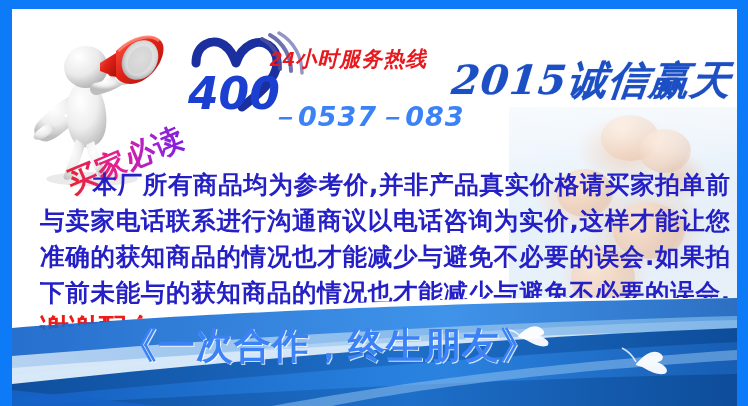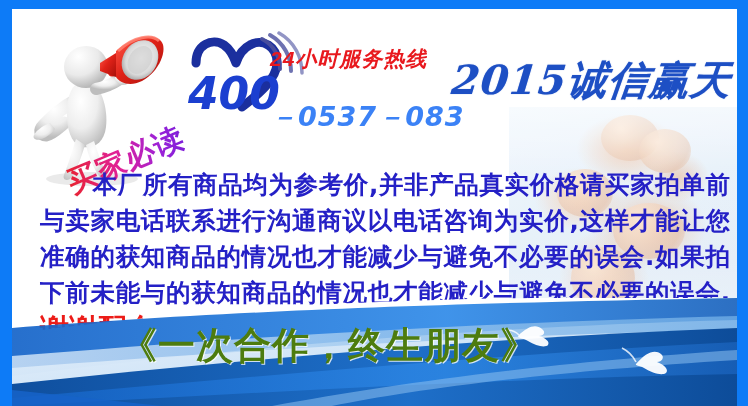--- a/index.html
+++ b/index.html
@@ -104,21 +104,21 @@
   }
 
   
   .waves{position:absolute;left:0;bottom:0;width:725px;height:108px;overflow:hidden;}
 
   
   .bottom-slogan{
     position:absolute;left:108px;top:312px;
     font-family:"DejaVu Sans","Liberation Sans",sans-serif;
     font-size:37px;font-weight:bold;
-    color:#4d7c0f;white-space:nowrap;letter-spacing:1px;
+    color:#3b82f6;white-space:nowrap;letter-spacing:1px;
     text-shadow:1px 1px 0 rgba(255,255,255,.8);
     z-index:6;
   }
 </style>
 </head>
 <body>
 
 <div id="banner">
   <div id="canvas">
 

